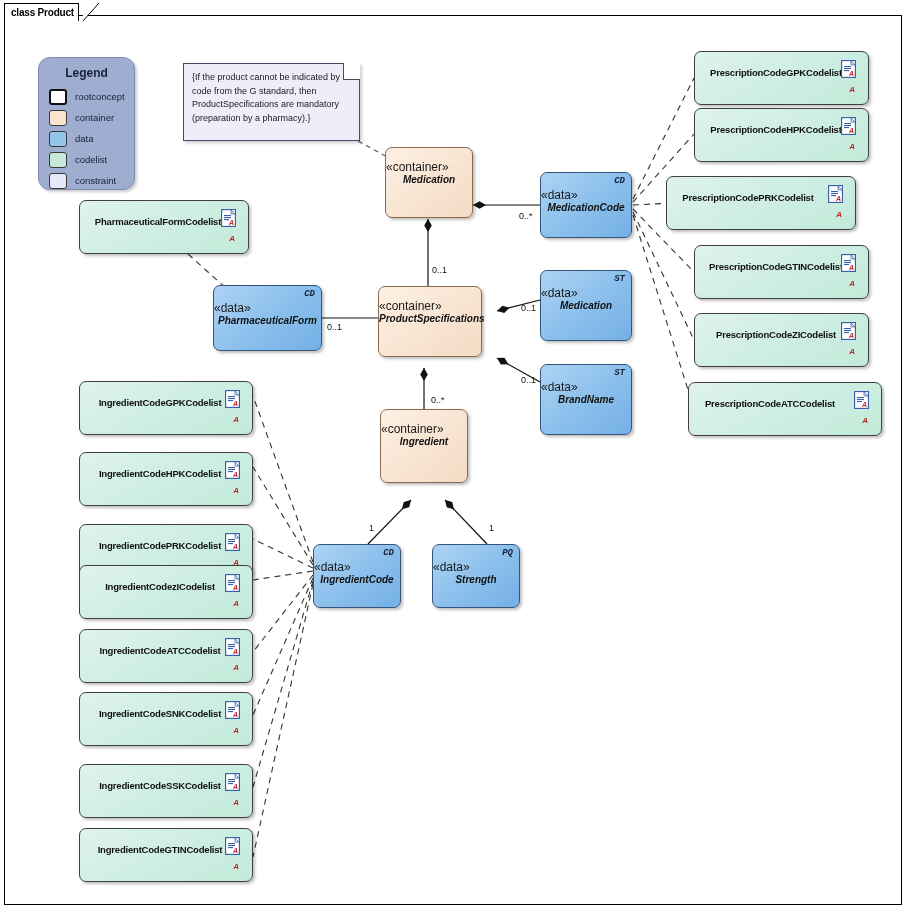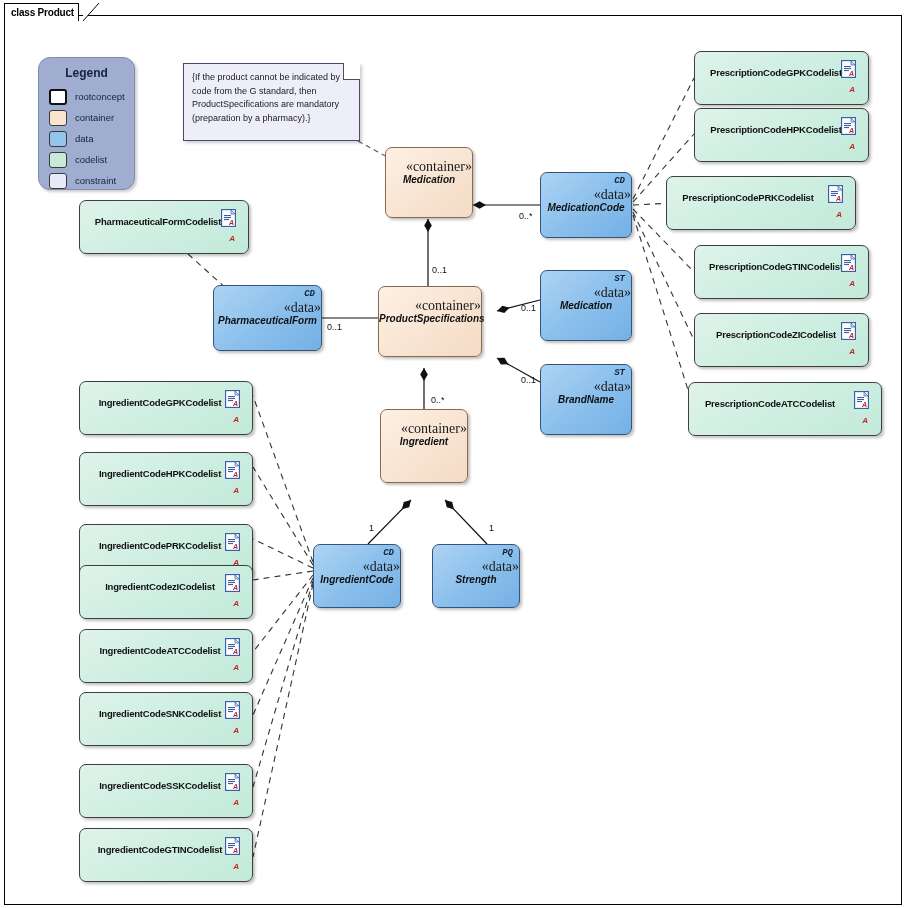--- a/index.html
+++ b/index.html
@@ -12,21 +12,21 @@
        border-bottom:none;padding:0 4px 0 6px;display:flex;align-items:center;z-index:6;}
   .tab-label{font-size:10px;font-weight:bold;color:#000;letter-spacing:-.2px;white-space:nowrap;}
   .tab-skew{position:absolute;left:0;top:3px;z-index:7;}
 
   
   svg.links{position:absolute;left:0;top:0;width:906px;height:908px;z-index:1;pointer-events:none;}
 
   
   .node{position:absolute;z-index:3;border:1px solid #4a4a4a;border-radius:7px;
         box-sizing:border-box;box-shadow:2px 2px 3px rgba(0,0,0,.25);}
-  .node .stereo{font-size:14px;color:#1a1a1a;text-align:right;line-height:12px;font-family:Liberation Serif, serif;}
+  .node .stereo{font-size:12px;color:#1a1a1a;text-align:left;line-height:12px;}
   .node .nm{font-size:10px;font-weight:bold;color:#101010;text-align:center;line-height:13px;font-style:italic;}
   .node .corner{position:absolute;right:6px;top:3px;font-size:9px;font-style:italic;color:#16223c;font-weight:bold;font-family:Liberation Mono, monospace;}
 
   .ctr{background:linear-gradient(140deg,#fdf0e3 0%,#f8e4d2 55%,#f4dbc4 100%);border-color:#8a6a4f;}
   .ctr .inner{padding-top:13px;}
   .dat{background:linear-gradient(140deg,#a9cdf0 0%,#86bbea 55%,#6fadE4 100%);
        background:linear-gradient(140deg,#add3f4 0%,#8cc0ec 50%,#74b0e6 100%);border-color:#33557a;}
   .dat .inner{padding-top:16px;}
 
   

